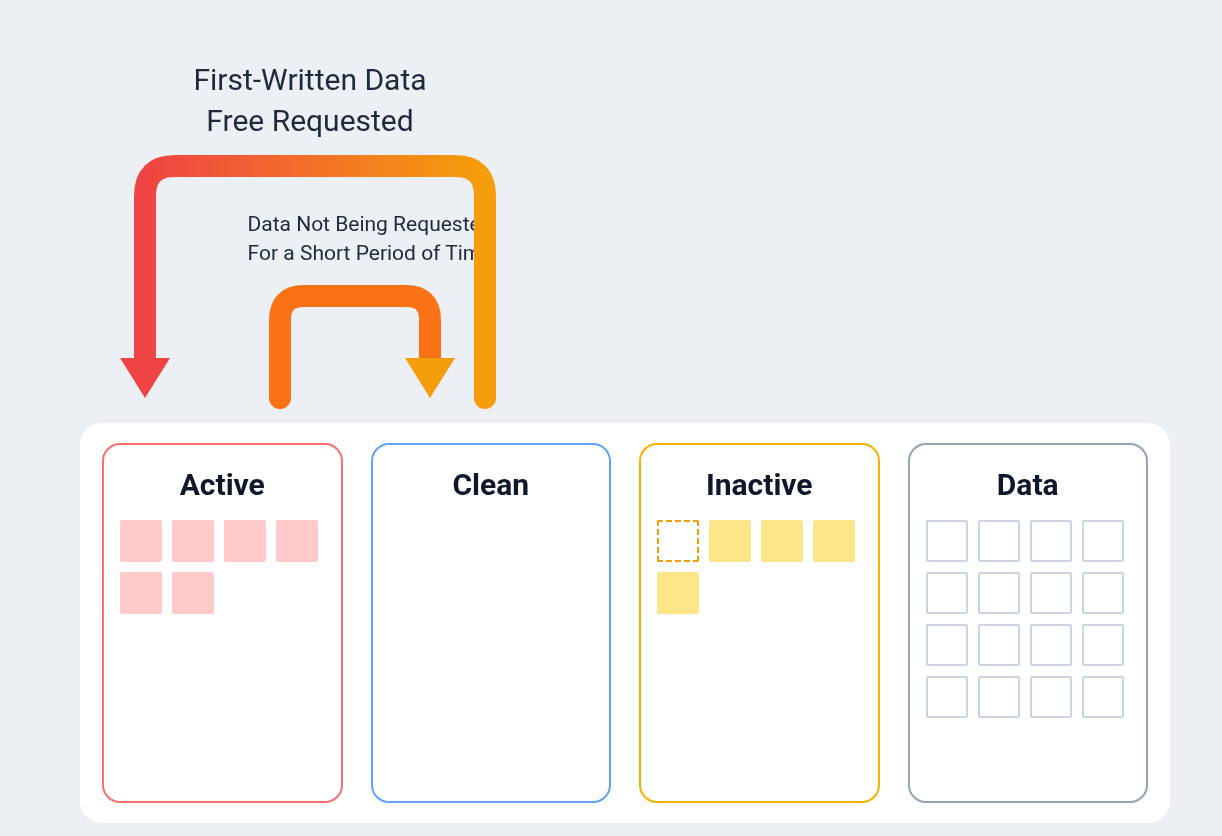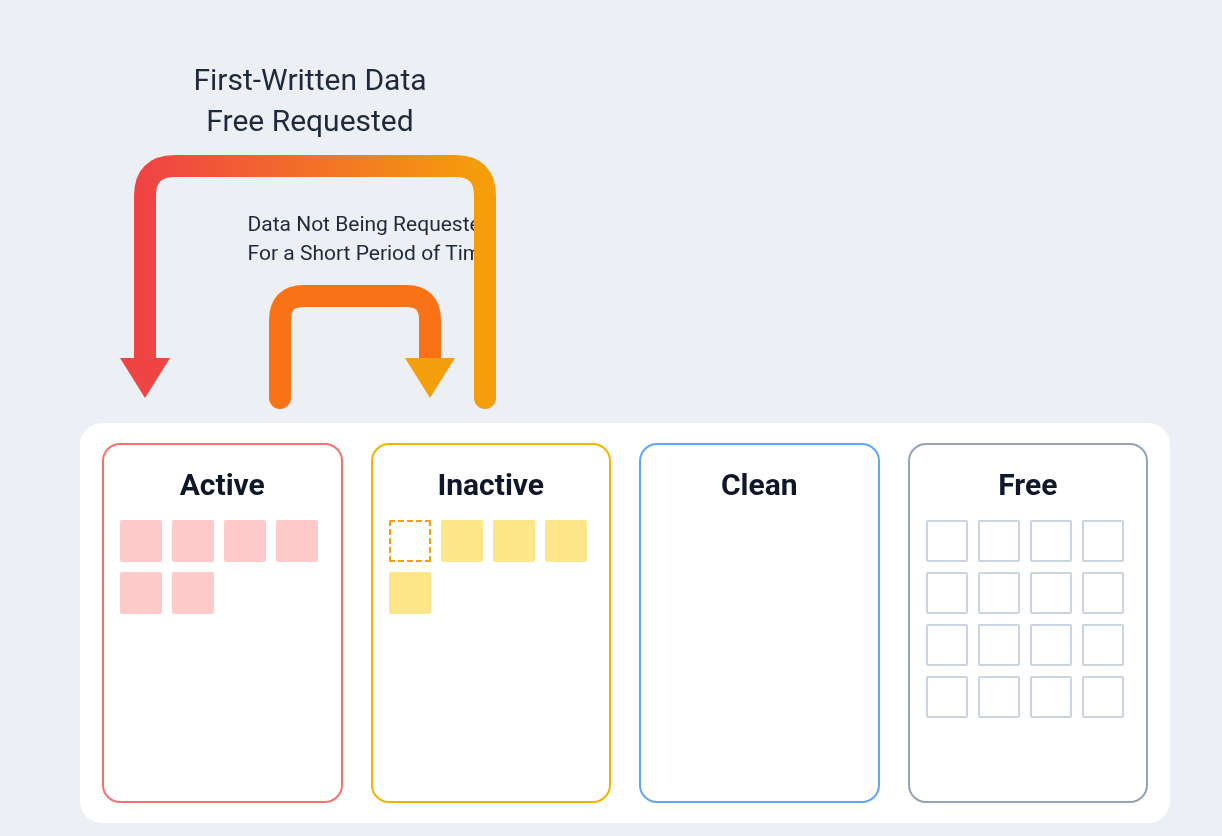--- a/index.html
+++ b/index.html
@@ -154,38 +154,38 @@
     <div class="grid">
       <div class="cell cell-active"></div>
       <div class="cell cell-active"></div>
       <div class="cell cell-active"></div>
       <div class="cell cell-active"></div>
       <div class="cell cell-active"></div>
       <div class="cell cell-active"></div>
     </div>
   </div>
 
+  <div class="bucket bucket-clean">
+    <div class="bucket-title">Clean</div>
+    <div class="grid"></div>
+  </div>
+
   <div class="bucket bucket-inactive">
     <div class="bucket-title">Inactive</div>
     <div class="grid">
       <div class="cell cell-inactive-dashed"></div>
       <div class="cell cell-inactive"></div>
       <div class="cell cell-inactive"></div>
       <div class="cell cell-inactive"></div>
       <div class="cell cell-inactive"></div>
     </div>
   </div>
 
-  <div class="bucket bucket-clean">
-    <div class="bucket-title">Clean</div>
-    <div class="grid"></div>
-  </div>
-
   <div class="bucket bucket-free">
-    <div class="bucket-title">Free</div>
+    <div class="bucket-title">Data</div>
     <div class="grid">
       <div class="cell cell-free"></div>
       <div class="cell cell-free"></div>
       <div class="cell cell-free"></div>
       <div class="cell cell-free"></div>
       <div class="cell cell-free"></div>
       <div class="cell cell-free"></div>
       <div class="cell cell-free"></div>
       <div class="cell cell-free"></div>
       <div class="cell cell-free"></div>

